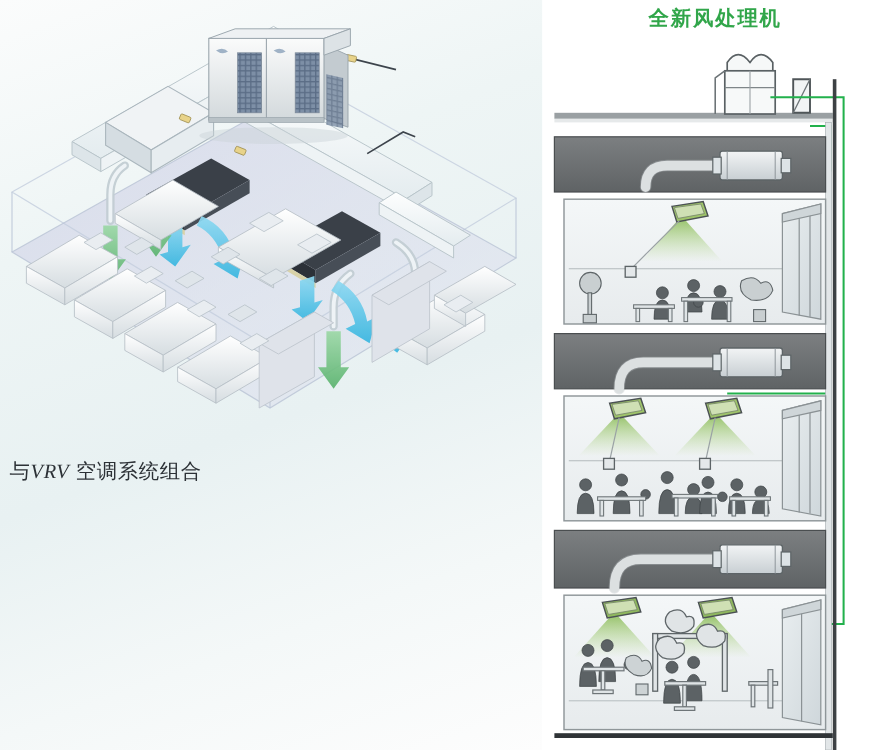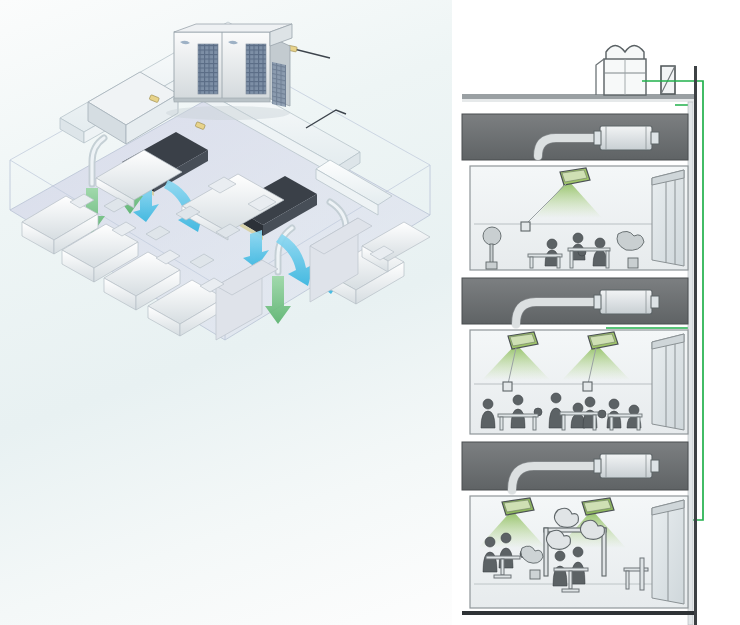--- a/index.html
+++ b/index.html
@@ -212,20 +212,23 @@
         <g fill="#dfe5ea" stroke="#b9c2c9">
           <polygon points="104,196 118,188 128,194 114,202"></polygon>
           <polygon points="146,224 160,216 170,222 156,230"></polygon>
           <polygon points="190,252 204,244 214,250 200,258"></polygon>
           <polygon points="176,204 190,196 200,202 186,210"></polygon>
           <polygon points="216,222 230,214 240,220 226,228"></polygon>
         </g>
       </g>
     </svg>
 
+    <div id="left-caption">
+      <span>与</span><span class="it">VRV</span>&nbsp;<span>空调系统组合</span>
+    </div>
 
     <svg style="position:absolute;left:150px;top:18px;width:150px;height:110px;" viewBox="0 0 150 110">
       <defs>
         <linearGradient id="gCase" x1="0" y1="0" x2="0" y2="1">
           <stop offset="0" stop-color="#fafbfb"></stop>
             <stop offset="1" stop-color="#d3d9dc"></stop>
         </linearGradient>
         <pattern id="grille" width="4.5" height="4.5" patternUnits="userSpaceOnUse">
           <rect width="4.5" height="4.5" fill="#7d8fa6"></rect>
           <rect width="4.5" height="1.1" fill="#5b6d86"></rect>
@@ -252,20 +255,21 @@
         <path d="M30,24 q6,-3 10,1 q-5,3 -10,-1 z"></path>
         <path d="M78,24 q6,-3 10,1 q-5,3 -10,-1 z"></path>
       </g>
 
       <rect x="24" y="80" width="96" height="4" fill="#b9c2c7" stroke="#9aa5ac" stroke-width=".6"></rect>
     </svg>
   </div>
 
   <div id="right-panel">
 
+    <div id="right-title">全新风处理机</div>
 
     <svg id="building" viewBox="0 0 284 597">
       <defs>
         <linearGradient id="gRoom" x1="0" y1="0" x2="0" y2="1">
           <stop offset="0" stop-color="#f4f7f8"></stop>
             <stop offset="1" stop-color="#e7ebed"></stop>
         </linearGradient>
         <linearGradient id="gPlenum" x1="0" y1="0" x2="0" y2="1">
           <stop offset="0" stop-color="#7c7f81"></stop>
             <stop offset="1" stop-color="#5f6365"></stop>

